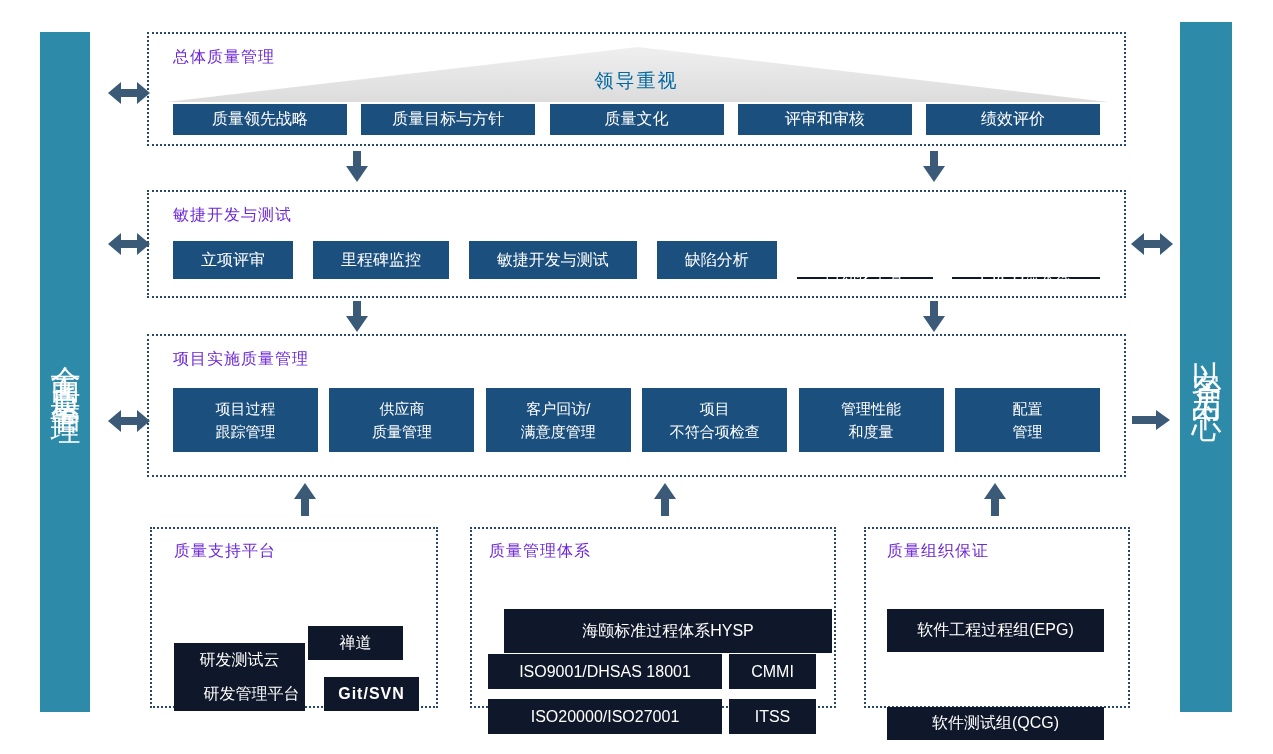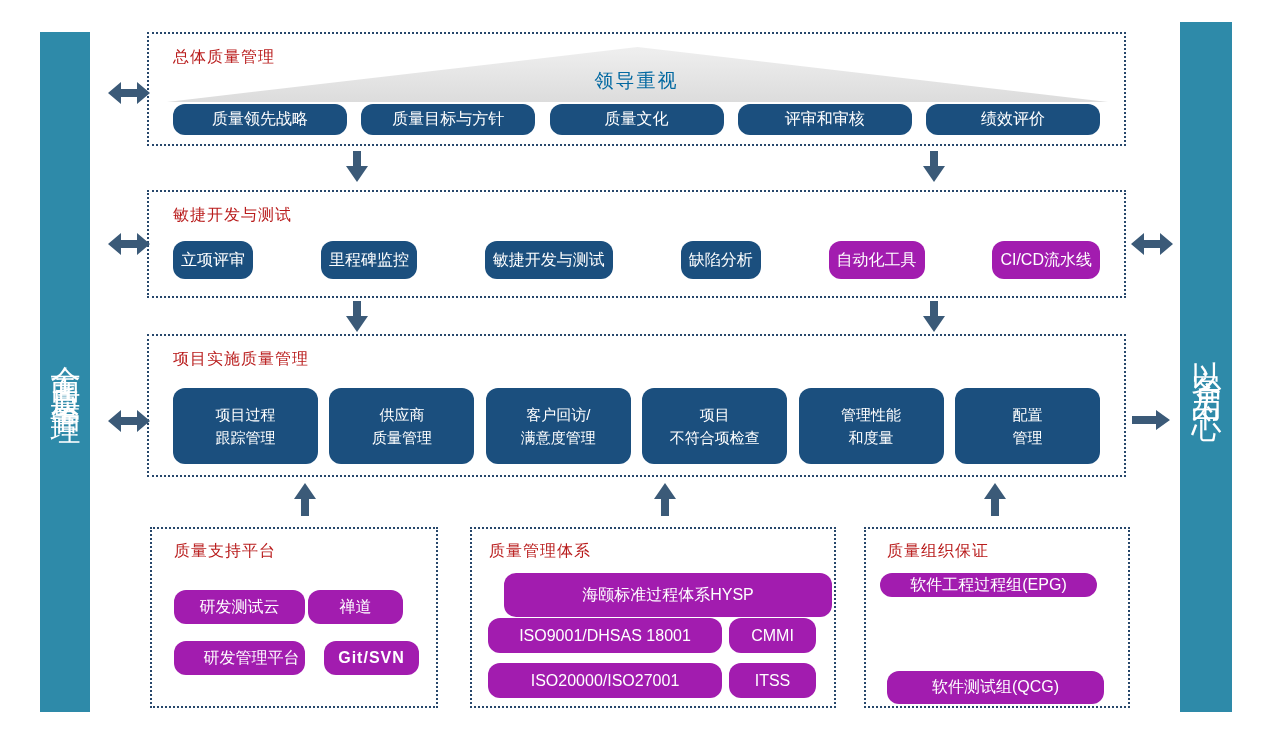--- a/index.html
+++ b/index.html
@@ -21,48 +21,48 @@
   .dbox{
     position:absolute;border:2px dotted #27476B;background:#ffffff;box-sizing:border-box;
   }
   .box-overall{left:147px;top:32px;width:979px;height:114px;}
   .box-rd{left:147px;top:190px;width:979px;height:108px;}
   .box-impl{left:147px;top:334px;width:979px;height:143px;}
   .box-support{left:150px;top:527px;width:288px;height:181px;}
   .box-system{left:470px;top:527px;width:366px;height:181px;}
   .box-org{left:864px;top:527px;width:266px;height:181px;}
   .sec-title{
-    position:absolute;left:24px;top:13px;font-size:16px;color:#b91c1c;
+    position:absolute;left:24px;top:13px;font-size:16px;color:#6d28d9;
     letter-spacing:1px;white-space:nowrap;
   }
   
   .triangle{
     position:absolute;left:18px;top:13px;width:941px;height:55px;
     background:linear-gradient(to bottom,#efefef,#dcdcdc);
     clip-path:polygon(50% 0,100% 100%,0 100%);
   }
   .banner-text{
     position:absolute;left:0;right:0;top:34px;text-align:center;
     font-size:19px;color:#0369a1;letter-spacing:2px;
   }
   
   .btn{
     background:#1B4F7E;color:#ffffff;display:flex;align-items:center;justify-content:center;
-    text-align:center;font-size:16px;white-space:nowrap;box-sizing:border-box;border-radius:12px;
-  }
-  .btn.teal{background:#a21caf;}
+    text-align:center;font-size:16px;white-space:nowrap;box-sizing:border-box;
+  }
+  .btn.teal{background:#0f172a;margin-top:36px;}
   .btn.bold{font-weight:700;letter-spacing:1px;}
   .row{
     position:absolute;left:24px;right:24px;display:flex;justify-content:space-between;
   }
   .row-overall{top:70px;height:31px;}
   .row-overall .btn{width:174px;}
   .row-rd{top:49px;height:38px;}
-  .row-rd .btn{padding:0 8px;}
-  .row-impl{top:52px;height:76px;}
+  .row-rd .btn{padding:0 28px;}
+  .row-impl{top:52px;height:64px;}
   .row-impl .btn{width:145px;flex-direction:column;font-size:15px;line-height:1.55;}
   .abtn{position:absolute;}
   
   .arrow{position:absolute;}
   .arrow svg{display:block;}
   .af{fill:#3B5A78;}
 </style>
 </head>
 <body>
 
@@ -121,38 +121,38 @@
       </div>
       <div class="btn">
         <span>配置</span>
         <span>管理</span>
       </div>
     </div>
   </div>
 
   <div class="dbox box-support">
     <div class="sec-title" style="left:22px;top:12px;">质量支持平台</div>
-    <div class="btn teal abtn" style="left:22px;top:61px;width:131px;height:34px;">研发测试云</div>
+    <div class="btn teal abtn" style="left:22px;top:78px;width:131px;height:34px;">研发测试云</div>
     <div class="btn teal abtn" style="left:156px;top:61px;width:95px;height:34px;">禅道</div>
     <div class="btn teal abtn" style="left:22px;top:112px;width:131px;height:34px;padding-left:24px;">研发管理平台</div>
     <div class="btn teal bold abtn" style="left:172px;top:112px;width:95px;height:34px;">Git/SVN</div>
   </div>
 
   <div class="dbox box-system">
     <div class="sec-title" style="left:17px;top:12px;">质量管理体系</div>
     <div class="btn teal abtn" style="left:32px;top:44px;width:328px;height:44px;">海颐标准过程体系HYSP</div>
     <div class="btn teal abtn" style="left:16px;top:89px;width:234px;height:35px;">ISO9001/DHSAS 18001</div>
     <div class="btn teal abtn" style="left:257px;top:89px;width:87px;height:35px;">CMMI</div>
     <div class="btn teal abtn" style="left:16px;top:134px;width:234px;height:35px;">ISO20000/ISO27001</div>
     <div class="btn teal abtn" style="left:257px;top:134px;width:87px;height:35px;">ITSS</div>
   </div>
 
   <div class="dbox box-org">
     <div class="sec-title" style="left:21px;top:12px;">质量组织保证</div>
-    <div class="btn teal abtn" style="left:14px;top:44px;width:217px;height:24px;">软件工程过程组(EPG)</div>
+    <div class="btn teal abtn" style="left:21px;top:44px;width:217px;height:43px;">软件工程过程组(EPG)</div>
     <div class="btn teal abtn" style="left:21px;top:142px;width:217px;height:33px;">软件测试组(QCG)</div>
   </div>
 
   <div class="arrow" style="left:346px;top:151px;">
     <svg width="22" height="31" viewBox="0 0 22 31">
         <path class="af" d="M7 0 H15 V15 H22 L11 31 L0 15 H7 Z"></path>
       </svg>
   </div>
   <div class="arrow" style="left:923px;top:151px;">
     <svg width="22" height="31" viewBox="0 0 22 31">

